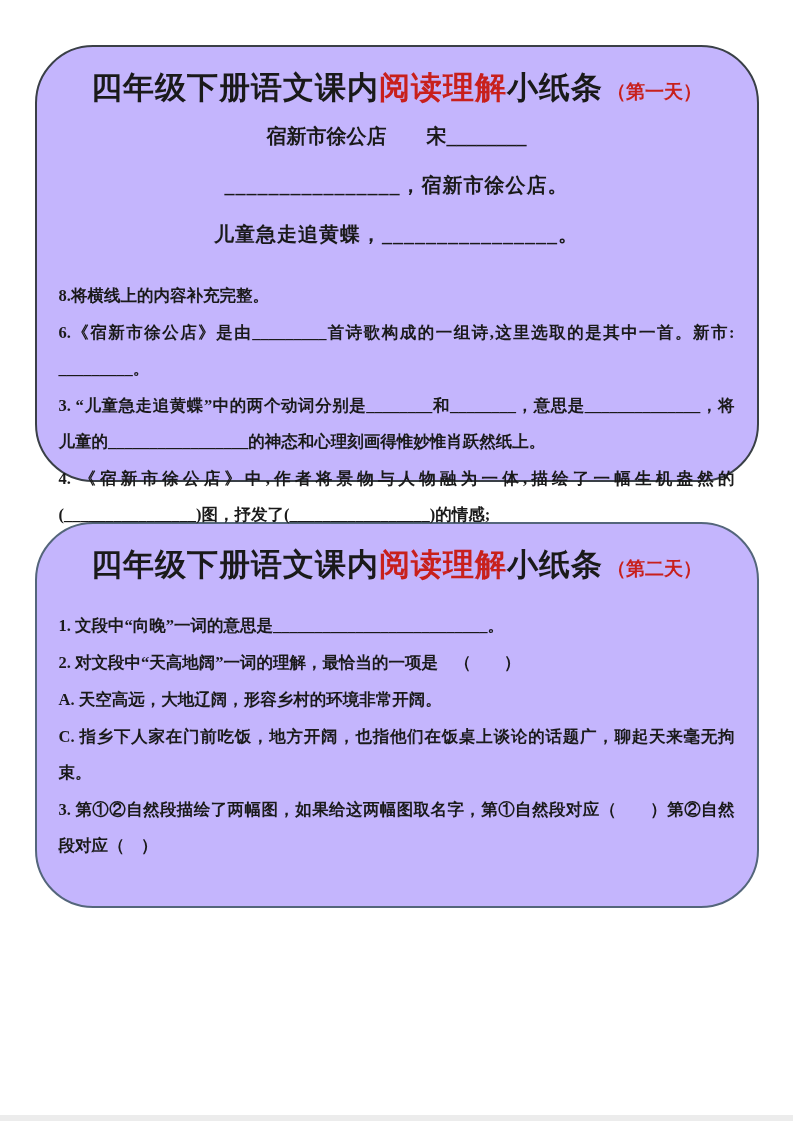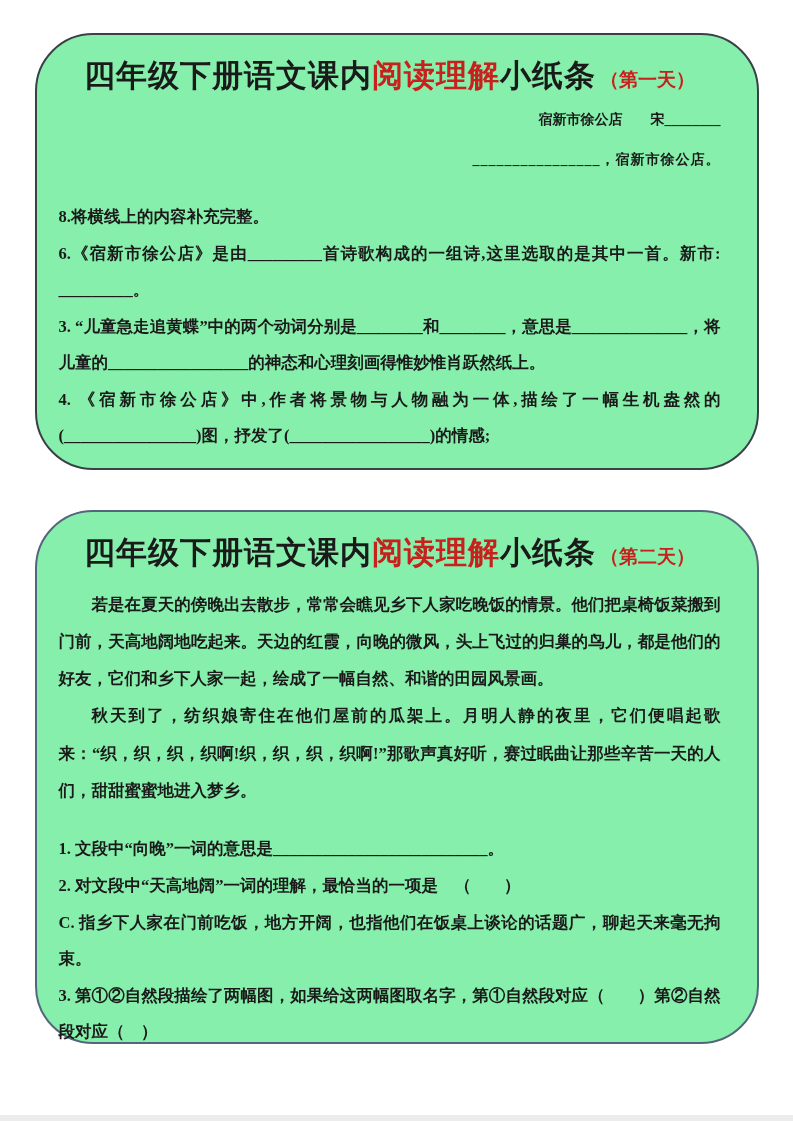--- a/index.html
+++ b/index.html
@@ -13,50 +13,50 @@
     height:1121px;
     font-family:"Liberation Serif","DejaVu Serif",serif;
     font-weight:bold;
     color:#1a1a1a;
     position:relative;
     overflow:hidden;
   }
   .page{padding-top:33px;}
   .sheet{
     width:724px;
-    margin:0 auto;
+    margin:12px auto;
     border-radius:58px;
-    background:#86efac;
-    padding:12px 36px 10px 22px;
+    background:#c4b5fd;
+    padding:12px 22px 10px 22px;
   }
   .sheet-1{
     border:2px solid var(--box1-border);
     height:437px;
     margin-bottom:40px;
   }
   .sheet-2{
     border:2px solid var(--box2-border);
-    height:534px;
+    height:386px;
   }
   .sheet-title{
     text-align:center;
     font-size:31px;
     letter-spacing:1px;
     white-space:nowrap;
     margin-top:8px;
   }
   .sheet-title .hl{color:var(--accent-red);}
   .sheet-title .day{
     color:var(--accent-red);
     font-size:19px;
     letter-spacing:0;
     margin-left:4px;
   }
   
-  .poem{margin-top:14px;text-align:right;font-size:14px;}
+  .poem{margin-top:14px;text-align:center;font-size:20px;}
   .poem-heading{margin-top:6px;}
   .poem-line{margin-top:22px;letter-spacing:1px;}
   
   .q-list-1{margin-top:30px;font-size:16.5px;line-height:2.18;text-align:justify;}
   .q-item{margin-top:1px;}
   
   .passage{margin-top:12px;font-size:16.5px;line-height:2.25;text-align:justify;}
   .passage p{text-indent:2em;}
   
   .q-list-2{margin-top:22px;font-size:16.5px;line-height:2.18;text-align:justify;}
@@ -74,43 +74,41 @@
 <div class="page">
 
   <div class="sheet sheet-1">
     <div class="sheet-title">
       <span>四年级下册语文课内</span><span class="hl">阅读理解</span><span>小纸条</span><span class="day">（第一天）</span>
     </div>
 
     <div class="poem">
       <div class="poem-heading">宿新市徐公店　　宋________</div>
       <div class="poem-line">________________，宿新市徐公店。</div>
+      <div class="poem-line">儿童急走追黄蝶，________________。</div>
     </div>
 
     <div class="q-list-1">
       <div class="q-item">8.将横线上的内容补充完整。</div>
       <div class="q-item">6.《宿新市徐公店》是由_________首诗歌构成的一组诗,这里选取的是其中一首。新市: _________。</div>
       <div class="q-item">3. “儿童急走追黄蝶”中的两个动词分别是________和________，意思是______________，将儿童的_________________的神态和心理刻画得惟妙惟肖跃然纸上。</div>
       <div class="q-item">4. 《宿新市徐公店》中,作者将景物与人物融为一体,描绘了一幅生机盎然的(________________)图，抒发了(_________________)的情感;</div>
     </div>
   </div>
 
   <div class="sheet sheet-2">
     <div class="sheet-title">
       <span>四年级下册语文课内</span><span class="hl">阅读理解</span><span>小纸条</span><span class="day">（第二天）</span>
     </div>
 
-    <div class="passage">
-      <p>若是在夏天的傍晚出去散步，常常会瞧见乡下人家吃晚饭的情景。他们把桌椅饭菜搬到门前，天高地阔地吃起来。天边的红霞，向晚的微风，头上飞过的归巢的鸟儿，都是他们的好友，它们和乡下人家一起，绘成了一幅自然、和谐的田园风景画。</p>
-      <p>秋天到了，纺织娘寄住在他们屋前的瓜架上。月明人静的夜里，它们便唱起歌来：“织，织，织，织啊!织，织，织，织啊!”那歌声真好听，赛过眠曲让那些辛苦一天的人们，甜甜蜜蜜地进入梦乡。</p>
-    </div>
 
     <div class="q-list-2">
       <div class="q-item">1. 文段中“向晚”一词的意思是__________________________。</div>
       <div class="q-item">2. 对文段中“天高地阔”一词的理解，最恰当的一项是　（　　）</div>
+      <div class="q-item">A. 天空高远，大地辽阔，形容乡村的环境非常开阔。</div>
       <div class="q-item">C. 指乡下人家在门前吃饭，地方开阔，也指他们在饭桌上谈论的话题广，聊起天来毫无拘束。</div>
       <div class="q-item">3. 第①②自然段描绘了两幅图，如果给这两幅图取名字，第①自然段对应（　　）第②自然段对应（　）</div>
     </div>
 
   </div>
 
 </div>
 
 <div class="scan-strip"></div>
 

